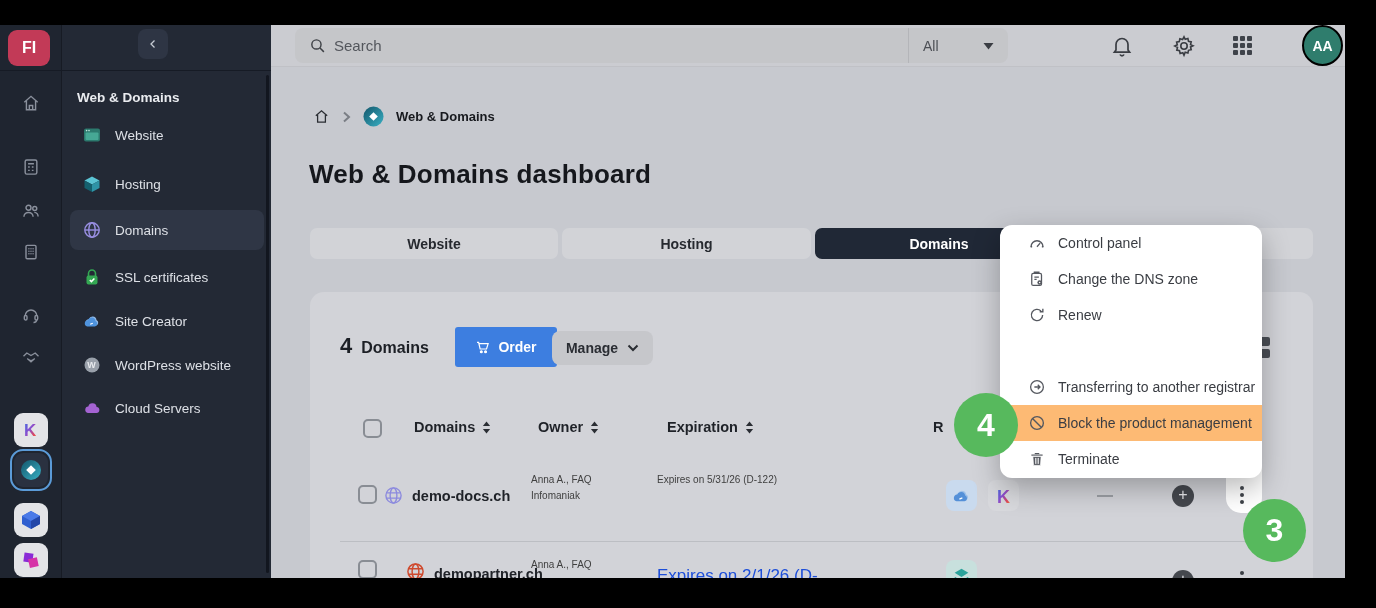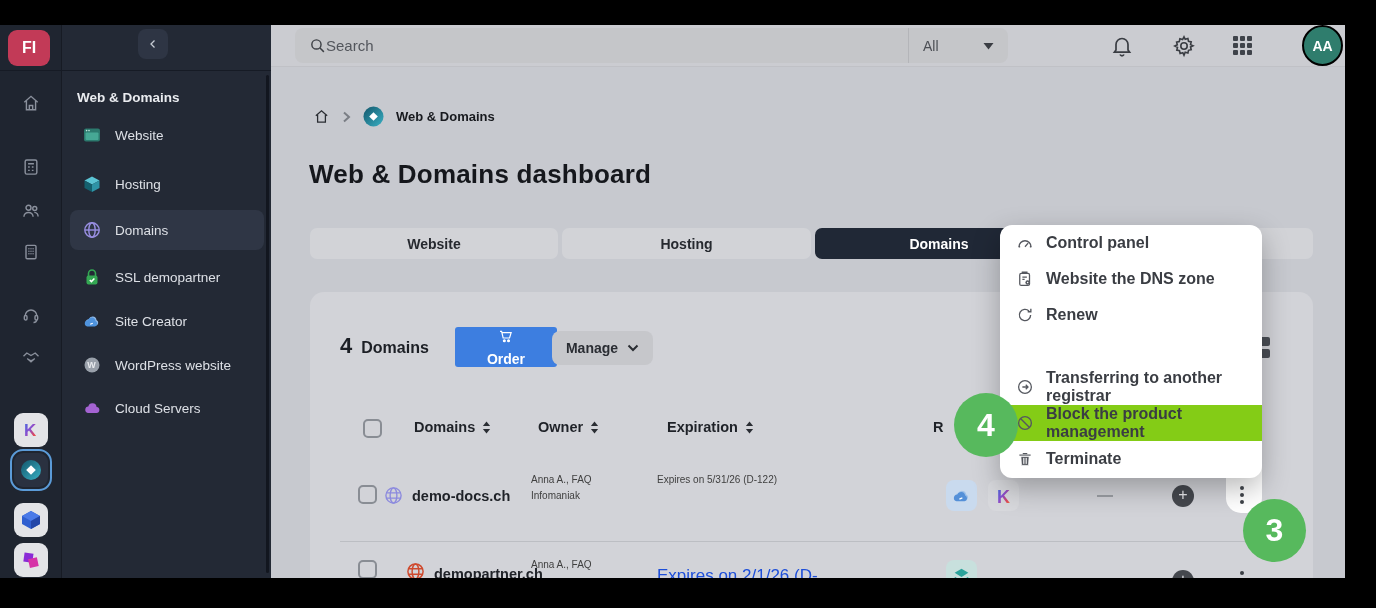--- a/index.html
+++ b/index.html
@@ -21,61 +21,61 @@
   .back-btn { position:absolute; left:76px; top:4px; width:30px; height:30px; background:#2e3544; border-radius:8px; color:#c7ccd4; display:flex; align-items:center; justify-content:center; }
   .panel-title { position:absolute; left:77px; top:65px; color:#e9ebef; font-size:13.5px; font-weight:bold; }
   .side-item { position:absolute; left:70px; width:194px; height:40px; display:flex; align-items:center; gap:14px; padding-left:13px; border-radius:8px; color:#dde0e6; font-size:13.5px; font-weight:500; }
   .side-item.sel { background:#2f3645; }
   .side-ico { width:18px; height:18px; flex:0 0 18px; }
   .scrollbar-v { position:absolute; left:266px; top:50px; width:3px; height:498px; background:#12161f; border-radius:2px; }
 
   
   .topbar { position:absolute; left:271px; top:0; width:1074px; height:42px; background:#cbccd1; border-bottom:1px solid rgba(0,0,0,.05); }
   .searchbox { position:absolute; left:24px; top:3px; width:713px; height:35px; background:#c5c6c9; border-radius:8px; display:flex; align-items:center; }
-  .search-placeholder { color:#53565c; font-size:15px; }
+  .search-placeholder { color:#53565c; font-size:15px; margin-left:8px; }
   .scope { position:absolute; left:613px; top:0; width:100px; height:35px; border-left:1px solid #b4b5b9; display:flex; align-items:center; justify-content:space-between; padding:0 14px; color:#4c4f55; font-size:14px; }
   .tb-ico { position:absolute; top:8px; width:24px; height:24px; color:#3a3d43; }
   .avatar { position:absolute; left:1031px; top:0; width:41px; height:41px; border-radius:50%; background:#2f7d6d; color:#fff; font-size:14px; font-weight:bold; display:flex; align-items:center; justify-content:center; border:2px solid #000000; }
   .grid9 { display:grid; grid-template-columns:repeat(3,5px); grid-template-rows:repeat(3,5px); gap:2px; }
   .grid9 i { background:#3f434a; border-radius:1px; }
 
   
   .breadcrumb { position:absolute; left:313px; top:81px; display:flex; align-items:center; gap:12px; }
   .bc-label { font-size:13px; font-weight:bold; color:#17191e; }
   .bc-sep { color:#6a6e75; font-size:13px; }
   .page-title { position:absolute; left:309px; top:134px; font-size:26px; font-weight:bold; color:#15171c; letter-spacing:.2px; }
 
   .tab { position:absolute; top:203px; height:31px; border-radius:7px; background:#d2d3d7; color:#26292f; font-size:14px; font-weight:bold; display:flex; align-items:center; justify-content:center; }
   .tab.sel { background:#202836; color:#fff; }
 
   .card { position:absolute; left:310px; top:267px; width:1003px; height:300px; background:#d2d3d8; border-radius:14px; }
   .count-wrap { position:absolute; left:340px; top:308px; display:flex; align-items:baseline; gap:9px; color:#1c1f25; }
   .count-num { font-size:22px; font-weight:bold; }
   .count-label { font-size:16px; font-weight:bold; }
-  .order-btn { position:absolute; left:455px; top:302px; width:102px; height:40px; border-radius:3px; background:#3d7ee0; color:#fff; font-size:14px; font-weight:600; display:flex; align-items:center; justify-content:center; gap:7px;flex-direction:column; }
+  .order-btn { position:absolute; left:455px; top:302px; width:102px; height:40px; border-radius:3px; background:#3d7ee0; color:#fff; font-size:14px; font-weight:600; display:flex; align-items:center; justify-content:center; gap:7px; }
   .manage-btn { position:absolute; left:552px; top:306px; width:101px; height:34px; border-radius:8px; background:#c6c7cb; color:#2a2d33; font-size:14px; font-weight:600; display:flex; align-items:center; justify-content:center; gap:9px; }
   .view-toggle { position:absolute; left:1252px; top:312px; display:flex; flex-direction:column; gap:3px; }
   .view-toggle i { width:18px; height:9px; background:#4a4e55; border-radius:2px; }
 
   .checkbox { position:absolute; width:19px; height:19px; border:2px solid #898d94; border-radius:5px; background:transparent; }
   .th { position:absolute; top:394px; display:flex; align-items:center; gap:7px; font-size:14.5px; font-weight:bold; color:#1f2228; }
   .cell-domain { font-size:14.5px; font-weight:bold; color:#1f2228; }
   .cell-sub { font-size:10px; color:#404040; line-height:1.6; }
   .cell-exp-warn { font-size:17px; color:#1d4ed8; font-weight:500; }
   .prod { position:absolute; width:31px; height:31px; border-radius:8px; display:flex; align-items:center; justify-content:center; }
   .dash { position:absolute; left:1097px; top:470px; width:16px; height:2px; background:#9b9ea4; }
   .plus-btn { position:absolute; width:22px; height:22px; border-radius:50%; background:#45484e; color:#e8e9ec; font-size:16px; line-height:20px; text-align:center; }
   .kebab { position:absolute; display:flex; flex-direction:column; gap:3px; align-items:center; width:10px; }
   .kebab i { width:4px; height:4px; border-radius:50%; background:#3b3f45; }
   .row-divider { position:absolute; left:340px; top:516px; width:945px; height:1px; background:#bcbec3; }
 
   
   .menu { position:absolute; left:1000px; top:200px; width:262px; height:253px; background:#fff; border-radius:12px; box-shadow:0 10px 28px rgba(0,0,0,.28); z-index:50; }
-  .menu-item { position:absolute; left:0; width:262px; height:36px; display:flex; align-items:center; gap:12px; padding-left:16px; color:#3a3d43; font-size:16px;font-weight:bold; }
-  .menu-item.hl { background:#84cc16; }
+  .menu-item { position:absolute; left:0; width:262px; height:36px; display:flex; align-items:center; gap:12px; padding-left:28px; color:#3a3d43; font-size:14px; }
+  .menu-item.hl { background:#fdba74; }
   .menu-ico { width:18px; height:18px; color:#55585f; flex:0 0 18px; }
   .menu-pill { position:absolute; left:1226px; top:428px; width:36px; height:60px; background:#fff; border-radius:0 0 15px 15px; z-index:49; }
   .kebab.on-pill { z-index:51; }
 
   .badge { position:absolute; border-radius:50%; background:#57b95d; color:#fff; font-weight:bold; display:flex; align-items:center; justify-content:center; z-index:60; }
   svg { display:block; }
 </style>
 </head>
 <body>
 
@@ -211,21 +211,21 @@
     <span>Domains</span>
   </div>
   <div class="side-item" style="top:232px">
     <span class="side-ico">
       <svg viewBox="0 0 18 18">
           <path d="M5.5 8V5.5a3.5 3.5 0 0 1 7 0V8" fill="none" stroke="#34a853" stroke-width="1.6"></path>
           <rect x="3.5" y="7.5" width="11" height="9" rx="2" fill="#34a853"></rect>
           <path d="M6.8 12l1.6 1.6 3-3.2" fill="none" stroke="#fff" stroke-width="1.5"></path>
         </svg>
       </span>
-    <span>SSL demopartner</span>
+    <span>SSL certificates</span>
   </div>
   <div class="side-item" style="top:276px">
     <span class="side-ico">
       <svg viewBox="0 0 18 18">
           <path d="M5.2 13.5a3.2 3.2 0 0 1 .6-6.3A4 4 0 0 1 13.5 8a2.9 2.9 0 0 1-.6 5.5z" fill="#8fb8e6"></path>
           <path d="M4.2 14.5a3.2 3.2 0 0 1 .6-6.3A4 4 0 0 1 12.5 9a2.9 2.9 0 0 1-.6 5.5z" fill="#4f93dd"></path>
           <path d="M7.2 12.2l2.6-1" stroke="#fff" stroke-width="1.2"></path>
         </svg>
       </span>
     <span>Site Creator</span>
@@ -461,21 +461,21 @@
     <div class="menu-item" style="top:36px">
       <span class="menu-ico">
         <svg viewBox="0 0 24 24" fill="none" stroke="currentColor" stroke-width="1.7">
             <rect x="5" y="4.5" width="13" height="16" rx="2"></rect>
             <path d="M8.5 4.5V3h6v1.5"></path>
             <path d="M8.5 9.5h6M8.5 12.5h3"></path>
             <circle cx="15.5" cy="16.5" r="3" fill="currentColor" stroke="none"></circle>
             <circle cx="15.5" cy="16.5" r="1" fill="#fff" stroke="none"></circle>
           </svg>
         </span>
-      <span>Website the DNS zone</span>
+      <span>Change the DNS zone</span>
     </div>
     <div class="menu-item" style="top:72px">
       <span class="menu-ico">
         <svg viewBox="0 0 24 24" fill="none" stroke="currentColor" stroke-width="1.8">
             <path d="M19.5 12a7.5 7.5 0 1 1-2.2-5.3"></path>
             <path d="M19.8 3.5v4.2h-4.2"></path>
           </svg>
         </span>
       <span>Renew</span>
     </div>

